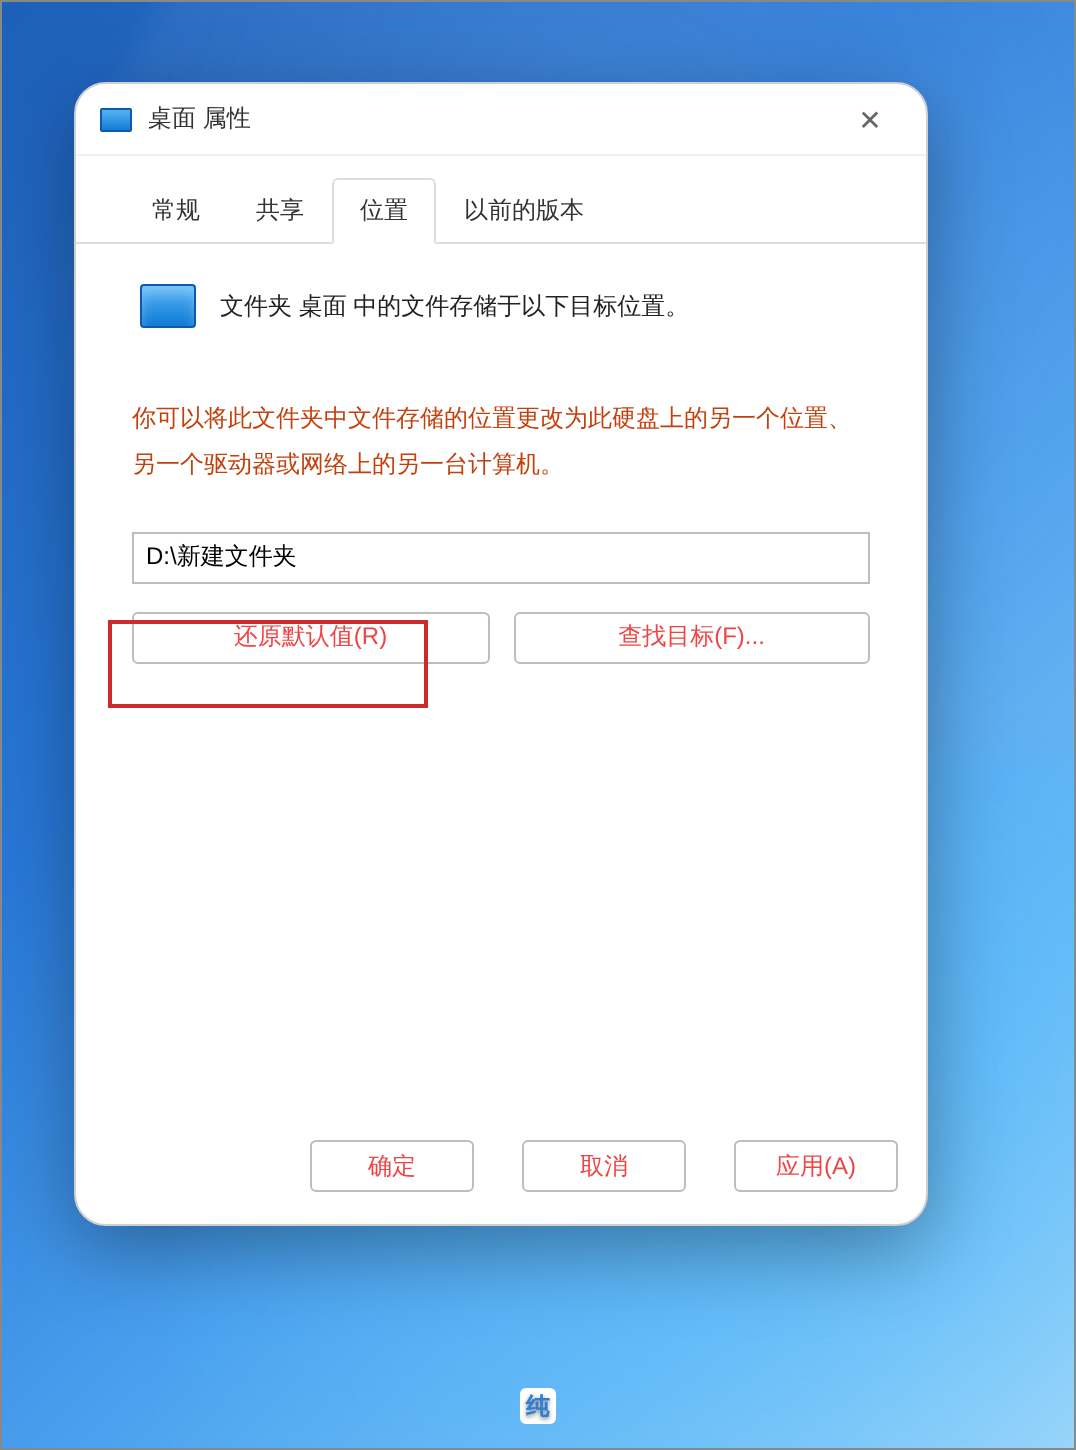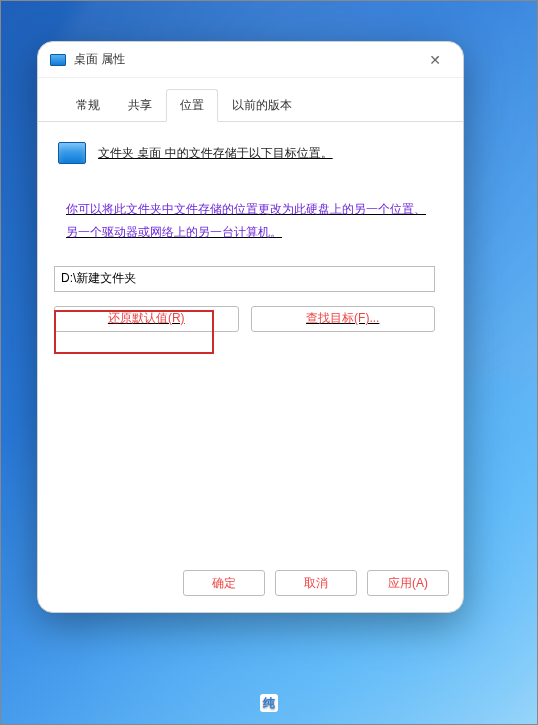--- a/index.html
+++ b/index.html
@@ -77,42 +77,41 @@
     }
     .tab.active {
       border: 1px solid #ddd;
       border-bottom: 1px solid #fff;
       background: #fff;
       border-radius: 3px 3px 0 0;
     }
 
     .content {
       flex: 1;
-      padding: 20px 28px 12px 16px;
-      text-decoration: underline;
+      padding: 20px 28px 12px 28px;
     }
     .folder-row {
       display: flex;
       align-items: center;
       gap: 12px;
       margin-bottom: 34px;
       margin-left: 4px;
     }
     .folder-icon {
       width: 28px; height: 22px;
       background: linear-gradient(180deg,#56b4f5,#0e7ad6);
       border: 1px solid #0b5ca8;
       border-radius: 2px;
       box-shadow: inset 0 4px 6px rgba(255,255,255,0.25);
     }
     .desc1 { color: #222; }
     .desc2 {
-      color: #6d28d9;
+      color: #c2410c;
       line-height: 1.9;
-      margin-left: 12px;
+      margin-left: 0;
       margin-bottom: 22px;
     }
 
     .path-input {
       width: 100%;
       height: 26px;
       border: 1px solid #bdbdbd;
       padding: 0 6px;
       font-family: inherit;
       font-size: 12px;
@@ -132,21 +131,21 @@
       font-family: inherit;
       font-size: 12px;
       color: #ef4444;
       border-radius: 3px;
       cursor: default;
     }
 
     .footer {
       display: flex;
       justify-content: flex-end;
-      gap: 10px;
+      gap: 24px;
       padding: 12px 14px 16px 14px;
     }
     .footer .btn {
       flex: 0 0 82px;
     }
 
     
     .red-box {
       position: absolute;
       left: 53px;

